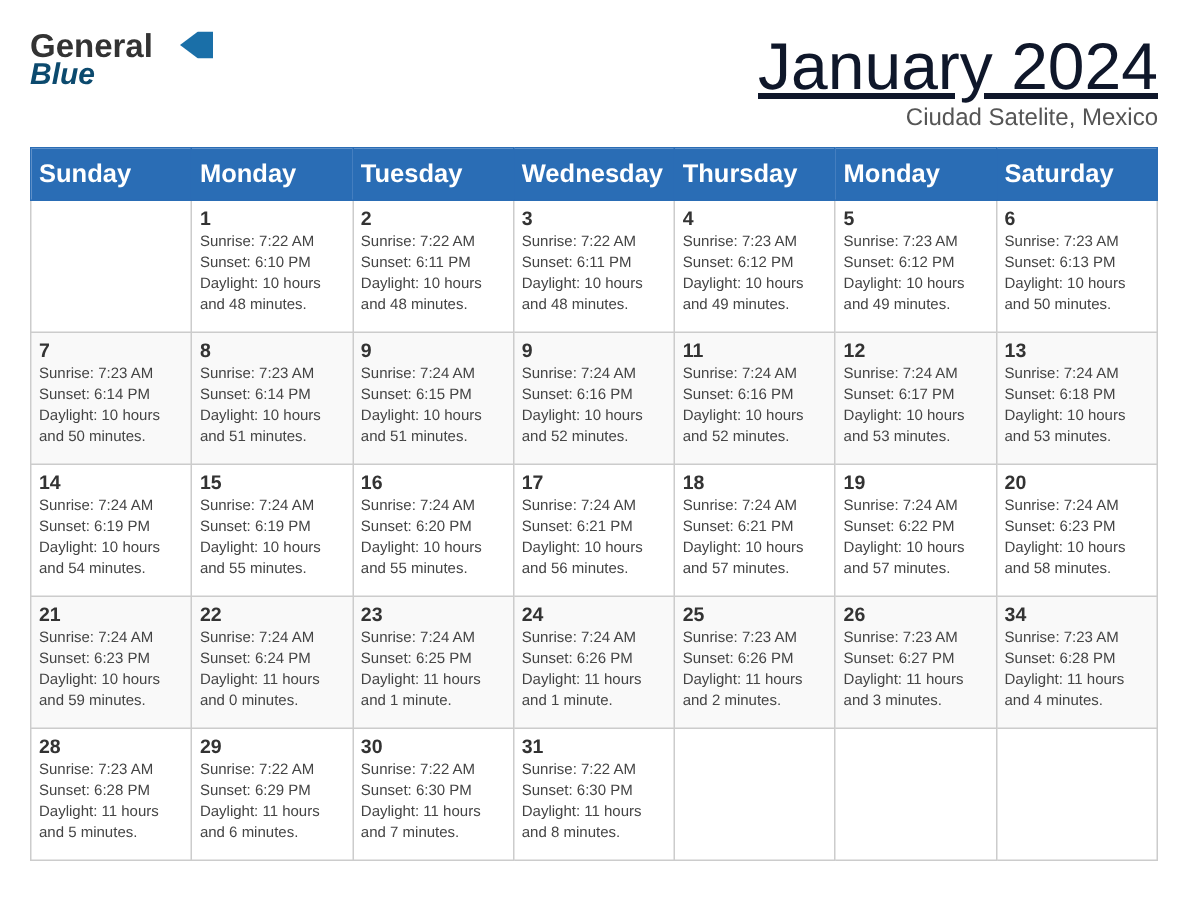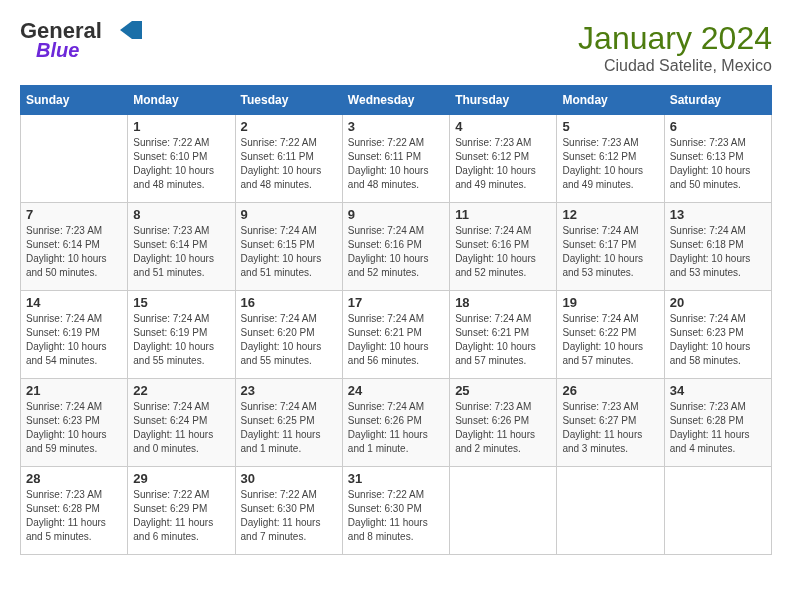--- a/index.html
+++ b/index.html
@@ -29,38 +29,39 @@
     }
     .logo-row {
       display: flex;
       align-items: center;
       gap: 16px;
     }
     .title-block {
       text-align: right;
     }
     .month-title {
-      font-size: 32px;
-      color: #4d7c0f;
+      font-size: 44px;
+      color: #0f172a;
       font-weight: normal;
+      text-decoration: underline;
     }
     .location {
       font-size: 16px;
       color: #555;
     }
     table {
       width: 100%;
       border-collapse: collapse;
       table-layout: fixed;
     }
     thead tr th {
       background-color: #2a6db5;
       color: #fff;
       padding: 7px 5px;
-      font-size: 12px;
+      font-size: 17px;
       text-align: left;
       border: 1px solid #2a6db5;
     }
     tbody tr td {
       border: 1px solid #ccc;
       vertical-align: top;
       padding: 4px 5px;
       font-size: 10.5px;
       color: #333;
       height: 88px;
@@ -88,21 +89,21 @@
 <body>
 
 <div class="header">
   <div class="logo">
     <div class="logo-row">
       <span class="logo-text">General</span>
       <svg width="22" height="18" viewBox="0 0 22 18" style="margin-left:2px;margin-top:-2px;">
         <polygon points="12,0 22,0 22,18 12,18 0,9" fill="#1a6fa8"></polygon>
       </svg>
     </div>
-    <span class="logo-text blue" style="font-size:20px;color:#6d28d9;font-style:italic;margin-top:-2px;margin-left:16px;">Blue</span>
+    <span class="logo-text blue" style="font-size:20px;color:#0c4a6e;font-style:italic;margin-top:-2px;">Blue</span>
   </div>
   <div class="title-block">
     <div class="month-title">January 2024</div>
     <div class="location">Ciudad Satelite, Mexico</div>
   </div>
 </div>
 
 <table>
   <thead>
     <tr>

